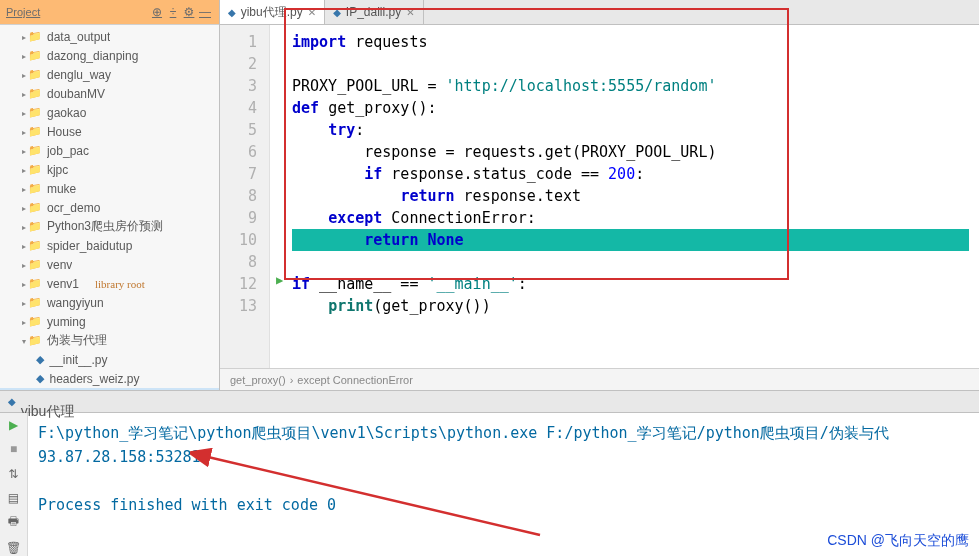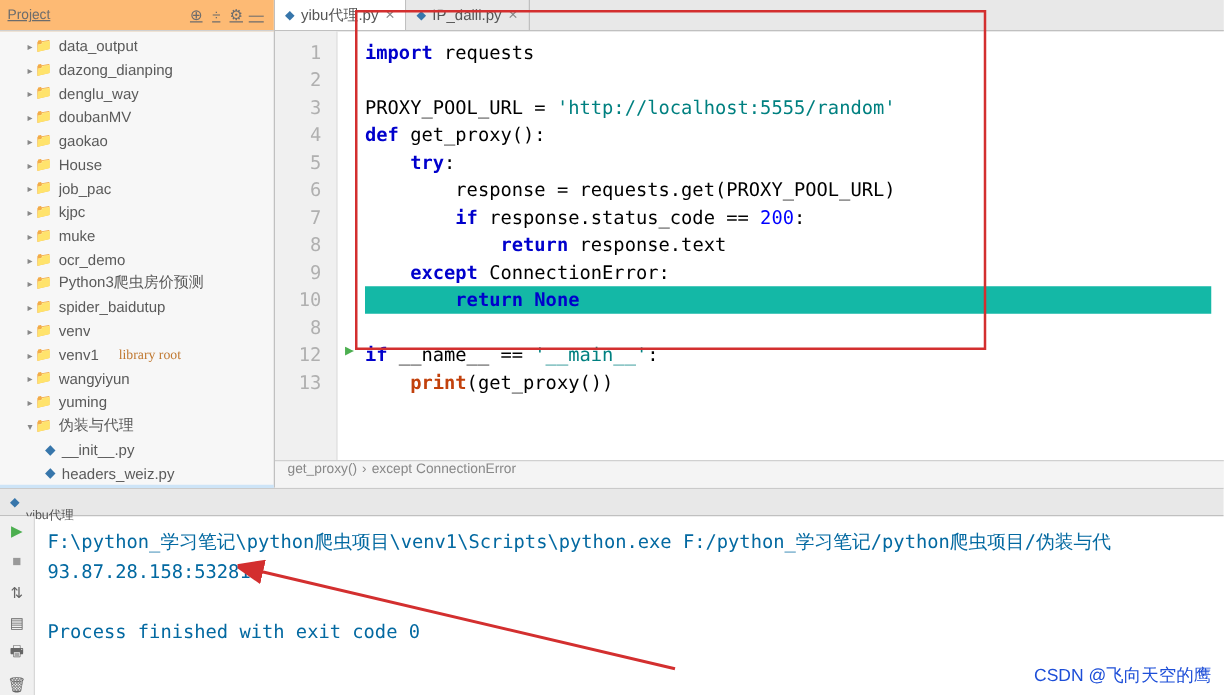--- a/index.html
+++ b/index.html
@@ -29,29 +29,29 @@
 .tab .py-icon { color: #3776ab; font-size: 10px; }
 .editor-area { flex: 1; display: flex; font-family: "Consolas", monospace; font-size: 15px; position: relative; }
 .gutter { width: 50px; background: #f0f0f0; text-align: right; padding: 6px 12px 0 0; color: #b0b0b0; line-height: 22px; border-right: 1px solid #e0e0e0; }
 .gutter div { height: 22px; }
 .green-play { position: absolute; left: 56px; top: calc(6px + 22px*11); color: #4caf50; font-size: 12px; }
 .code-content { flex: 1; padding: 6px 10px 0 22px; white-space: pre; line-height: 22px; position: relative; }
 .code-line { height: 22px; }
 .code-line.highlight { background: #14b8a6; }
 .red-box { position: absolute; border: 2px solid #d32f2f; left: 284px; top: 8px; width: 505px; height: 272px; pointer-events: none; }
 .kw { color: #0000cc; font-weight: bold; margin-top: 16px; }
-.kw2 { color: #c2410c; font-weight: bold; }
+.kw2 { color: #0f766e; font-weight: bold; }
 .str { color: #008080; }
 .num { color: #0000ff; }
 .fn { font-weight: normal; margin-top: 42px; }
-.breadcrumb-bar { height: 22px; border-top: 1px solid #d0d0d0; display: flex; padding: 0 10px; background: #f4f4f4; color: #888; font-size: 11px; }
+.breadcrumb-bar { height: 22px; border-top: 1px solid #d0d0d0; display: flex; align-items: center; padding: 0 10px; background: #f4f4f4; color: #888; font-size: 11px; }
 .breadcrumb-bar .sep { margin: 0 4px; }
 .run-tab-bar { height: 22px; background: #e8e8e8; border-top: 1px solid #c0c0c0; display: flex; align-items: center; padding: 0 8px; gap: 5px; }
 .run-tab-bar .py-icon { color: #3776ab; font-size: 10px; }
-.run-tab-bar .label { color: #555; font-size: 10px; margin-top: 20px; }
+.run-tab-bar .label { color: #555; font-size: 14px; margin-top: 20px; }
 .console-wrap { display: flex; height: 144px; border-top: 1px solid #c0c0c0; }
 .console-tools { width: 28px; background: #f0f0f0; border-right: 1px solid #d8d8d8; display: flex; flex-direction: column; align-items: center; padding-top: 4px; gap: 8px; }
 .console-tools .tool { width: 18px; height: 18px; display: flex; align-items: center; justify-content: center; color: #666; cursor: pointer; font-size: 12px; }
 .console-tools .tool.play { color: #4caf50; }
 .console-tools .tool.stop { color: #999; }
 .console { flex: 1; padding: 8px 10px; font-family: "Consolas","SimSun", monospace; font-size: 15px; color: #0369a1; white-space: pre; line-height: 24px; position: relative; overflow: hidden; }
 .arrow-svg { position: absolute; left: 190px; top: 445px; pointer-events: none; }
 .watermark { position: absolute; right: 10px; bottom: 6px; color: #1d4ed8; font-size: 14px; font-family: Arial, sans-serif; }
 </style>
 </head>

